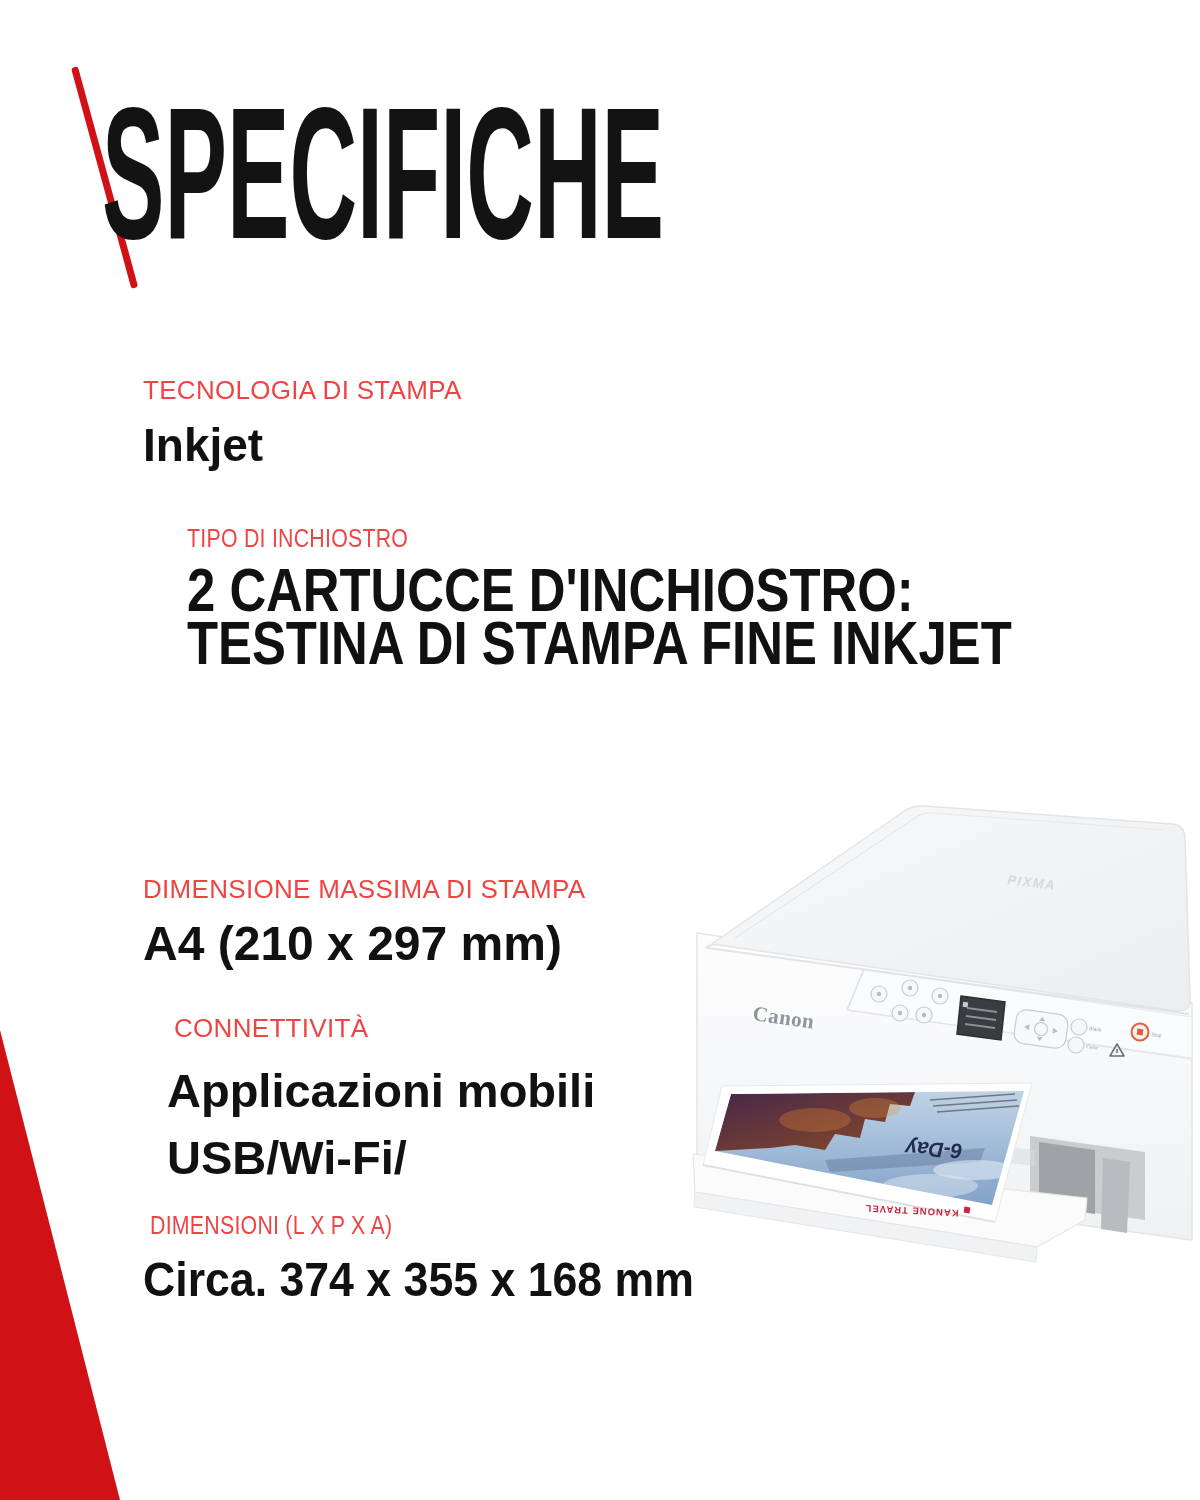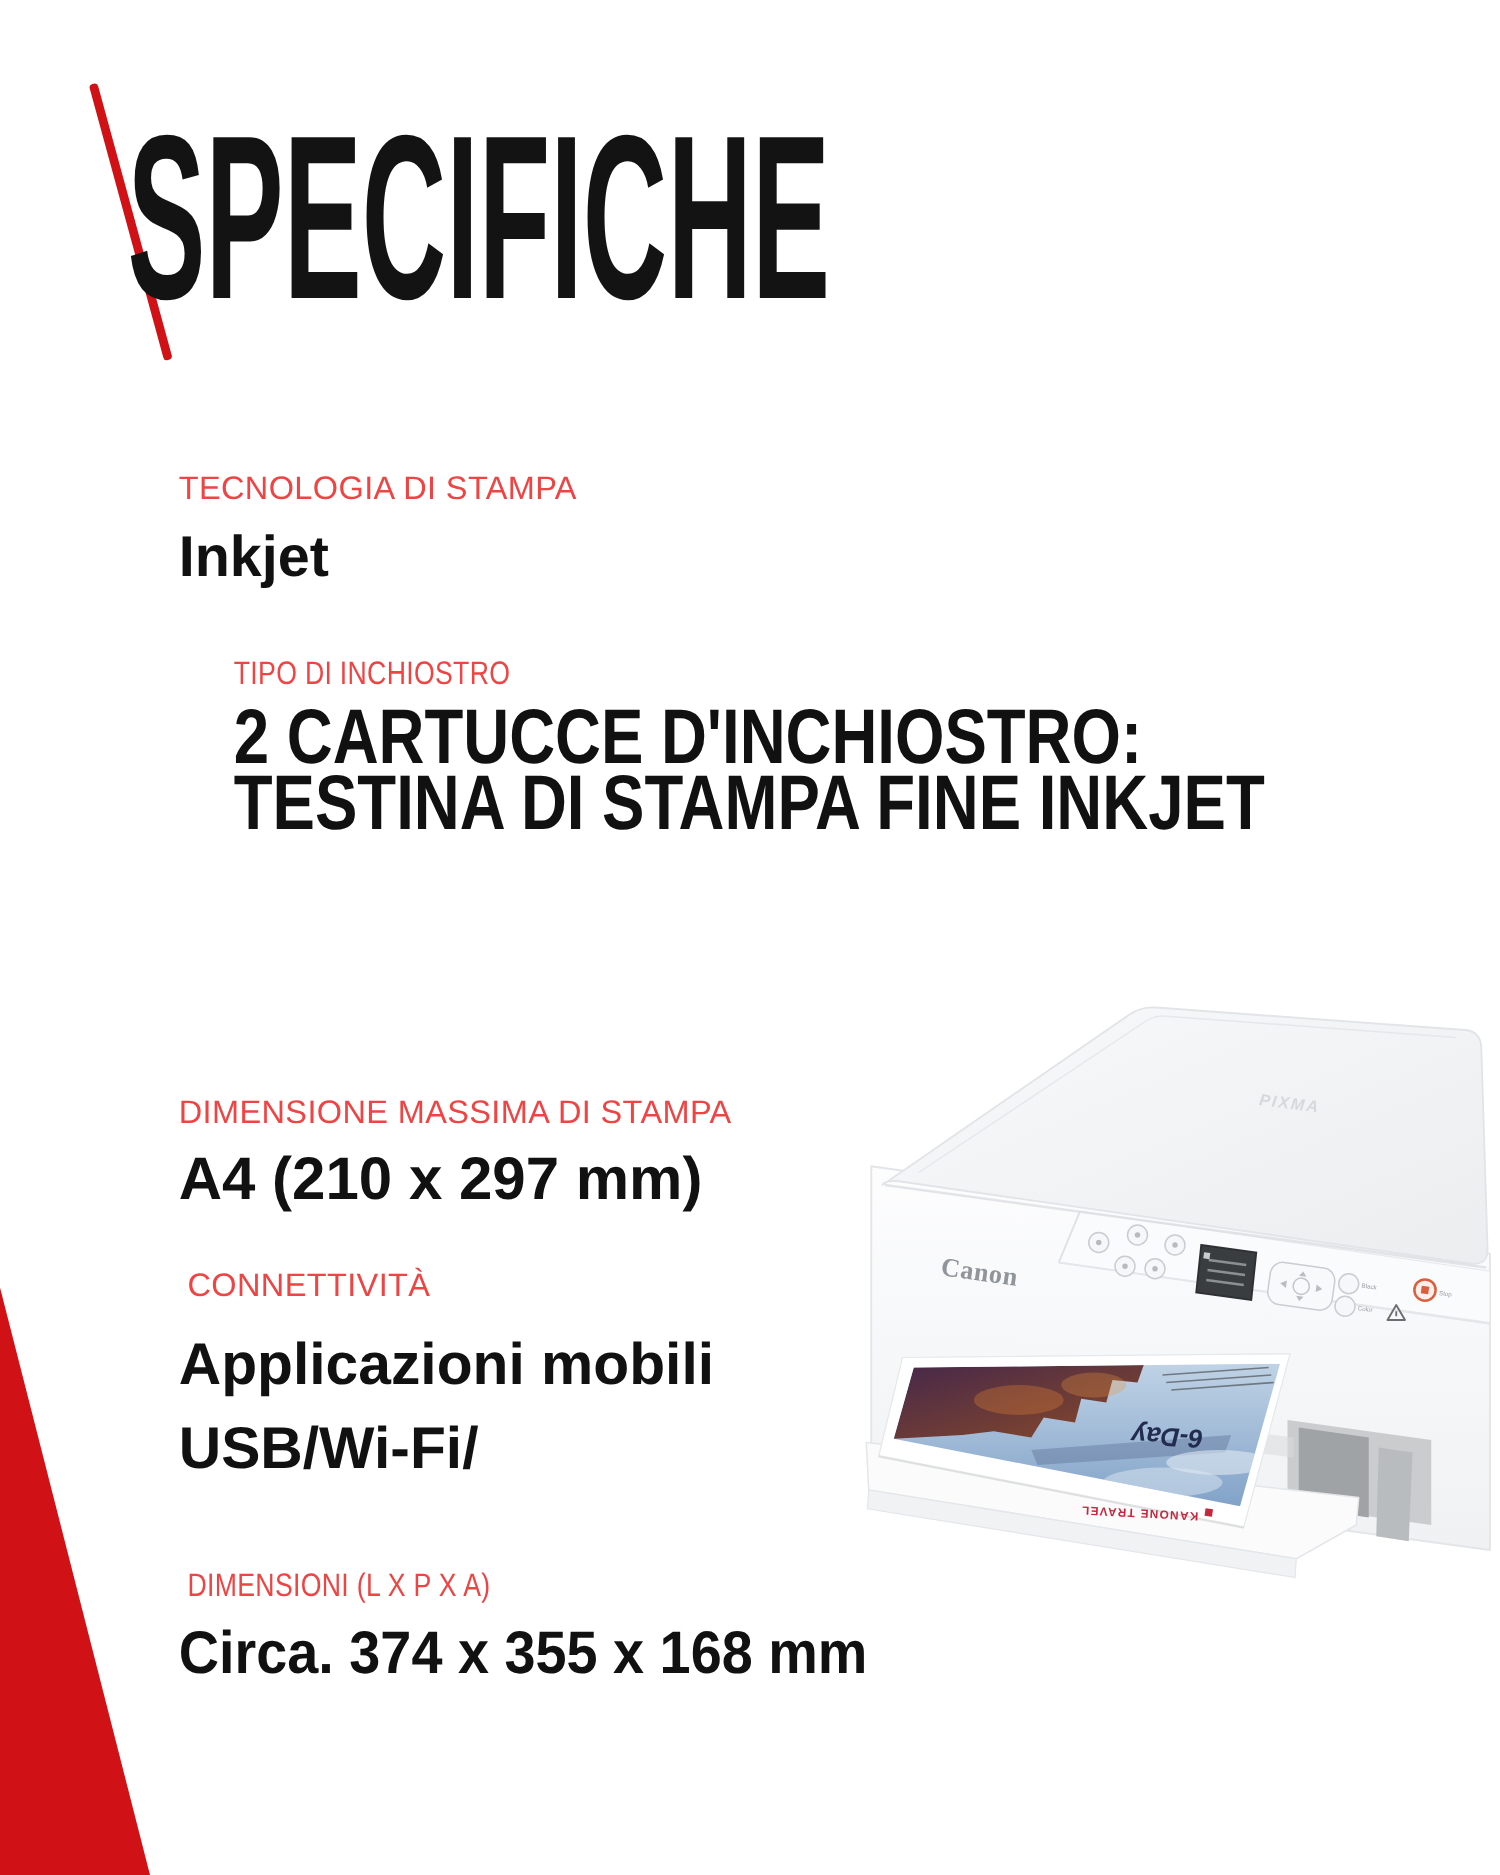--- a/index.html
+++ b/index.html
@@ -29,23 +29,23 @@
   .spec-label{
     font-size:26px;line-height:30px;font-weight:400;color:#ef4444;
     letter-spacing:.3px;margin-bottom:14px;white-space:nowrap;
   }
   .spec-value{color:#111111;font-weight:700;white-space:nowrap;}
   .s1{top:375px;} .s1 .spec-value{font-size:46px;line-height:52px;}
   .s2{top:523px;margin-left:44px;} 
   .s2 .spec-label{margin-bottom:10px;}
   .s2 .spec-value{font-size:62px;line-height:53px;}
   .s3{top:843px;margin-top:31px;} .s3 .spec-value{font-size:48px;line-height:52px;}
-  .s4{top:1013px;} .s4 .spec-label{padding-left:7px;}
+  .s4{top:1013px;margin-left:24px;} .s4 .spec-label{padding-left:7px;}
   .s4 .spec-value{font-size:47px;line-height:67px;}
-  .s5{top:1253px;} .s5 .spec-label{padding-left:7px;}
+  .s5{top:1210px;} .s5 .spec-label{padding-left:7px;}
   .s5 .spec-value{font-size:48px;line-height:52px;}
   
   .cx{display:inline-block;transform:scaleX(.82);transform-origin:0 50%;white-space:nowrap;}
   .cx93{display:inline-block;transform:scaleX(.93);transform-origin:0 50%;white-space:nowrap;}
   
   .printer-wrap{position:absolute;left:675px;top:788px;width:525px;height:485px;}
   .printer-wrap svg{display:block;}
   svg text{font-family:"Liberation Sans","DejaVu Sans",sans-serif;}
   .serif{font-family:"Liberation Serif","DejaVu Serif",serif;}
 </style>

